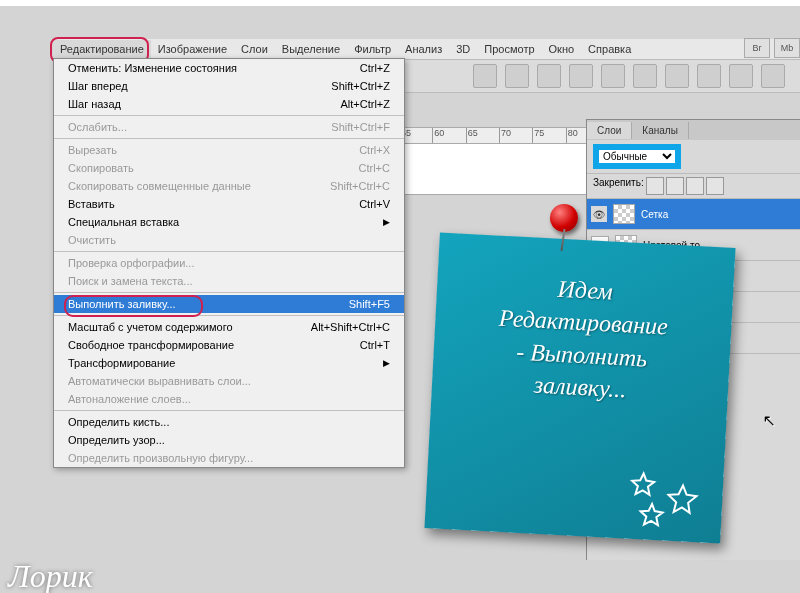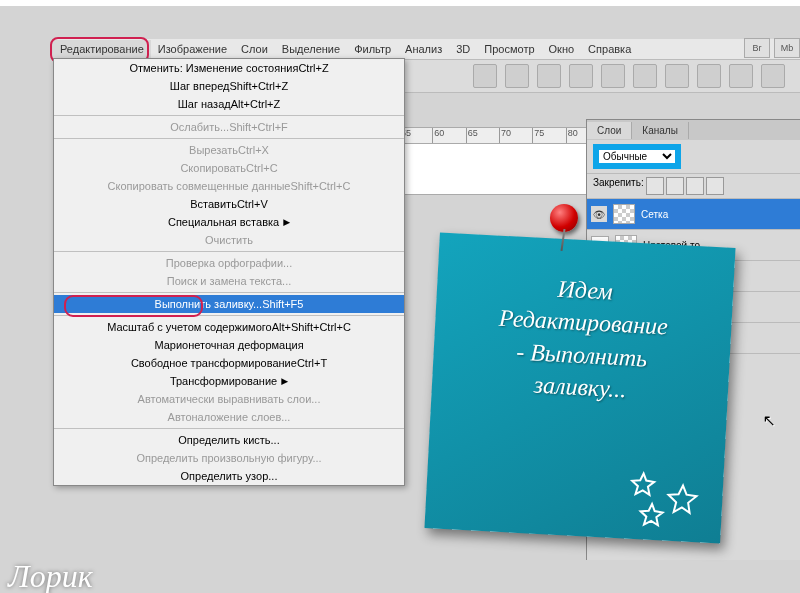--- a/index.html
+++ b/index.html
@@ -111,21 +111,21 @@
     top: 52px;
     left: 53px;
     width: 350px;
     background: #f0f0f0;
     border: 1px solid #888;
     box-shadow: 2px 2px 6px rgba(0,0,0,0.3);
     z-index: 50;
   }
   .edit-menu .item {
     display: flex;
-    justify-content: center;
+    justify-content: space-between;
     align-items: center;
     padding: 3px 14px;
     font-size: 11px;
     color: #000;
     position: relative;
     white-space: nowrap;
   }
   .edit-menu .item.disabled {
     color: #999;
   }
@@ -452,50 +452,46 @@
         <span>Выполнить заливку...</span>
         <span>Shift+F5</span>
         <div class="sel-oval"></div>
       </div>
       <div class="sep"></div>
       <div class="item">
         <span>Масштаб с учетом содержимого</span>
         <span>Alt+Shift+Ctrl+C</span>
       </div>
       <div class="item">
-        <span>Марионеточная деформация</span>
-        <span></span>
-      </div>
-      <div class="item">
         <span>Свободное трансформирование</span>
         <span>Ctrl+T</span>
       </div>
       <div class="item">
         <span>Трансформирование</span>
         <span class="arrow">▶</span>
       </div>
       <div class="item disabled">
         <span>Автоматически выравнивать слои...</span>
         <span></span>
       </div>
       <div class="item disabled">
         <span>Автоналожение слоев...</span>
         <span></span>
       </div>
       <div class="sep"></div>
       <div class="item">
         <span>Определить кисть...</span>
         <span></span>
       </div>
+      <div class="item">
+        <span>Определить узор...</span>
+        <span></span>
+      </div>
       <div class="item disabled">
         <span>Определить произвольную фигуру...</span>
-        <span></span>
-      </div>
-      <div class="item">
-        <span>Определить узор...</span>
         <span></span>
       </div>
     </div>
 
   <div class="right-panel">
     <div class="tabs">
       <div class="tab active">Слои</div>
       <div class="tab">Каналы</div>
     </div>
     <div class="blend-row">

